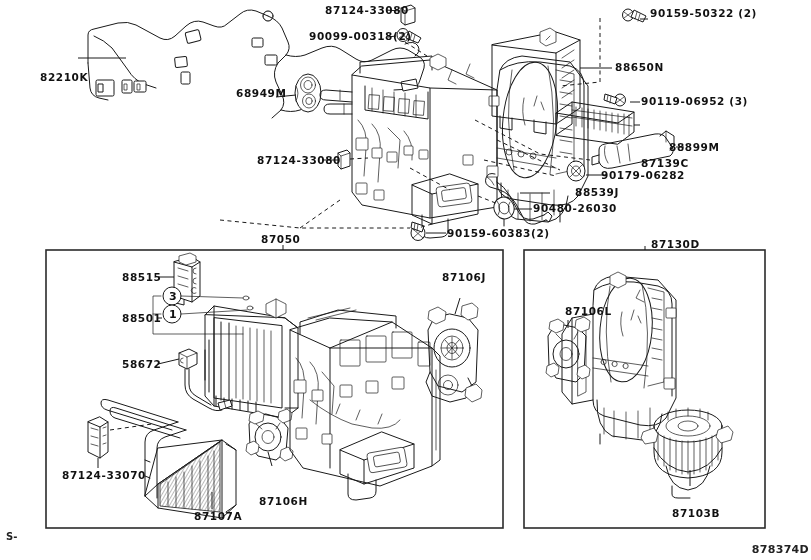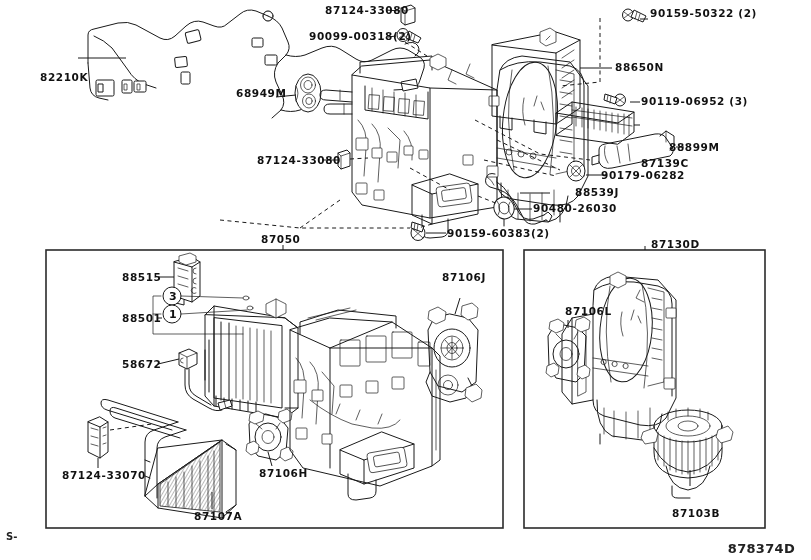--- a/index.html
+++ b/index.html
@@ -29,24 +29,24 @@
     font-family: "DejaVu Sans", "Liberation Sans", sans-serif;
     font-size: 10.5px;
     font-weight: bold;
     letter-spacing: 0.6px;
     color: #111111;
     white-space: nowrap;
     line-height: 11px;
   }
   .footer-code {
     position: absolute;
-    right: 16px;
+    right: 2px;
     bottom: 4px;
     font-family: "DejaVu Sans", "Liberation Sans", sans-serif;
-    font-size: 13px;
+    font-size: 11px;
     font-weight: bold;
     letter-spacing: 0.3px;
     color: #222;
   }
   .corner-mark {
     position: absolute;
     left: 6px;
     bottom: 18px;
     font-family: "DejaVu Sans", "Liberation Sans", sans-serif;
     font-size: 10px;
@@ -530,21 +530,21 @@
   <div class="lbl" style="left:551px; top:187px;margin-left:24px;">88539J</div>
   <div class="lbl" style="left:533px; top:203px;">90480-26030</div>
   <div class="lbl" style="left:447px; top:228px;">90159-60383(2)</div>
   <div class="lbl" style="left:261px; top:234px;">87050</div>
   <div class="lbl" style="left:624px; top:239px;margin-left:27px;">87130D</div>
   <div class="lbl" style="left:122px; top:272px;">88515</div>
   <div class="lbl" style="left:122px; top:313px;">88501</div>
   <div class="lbl" style="left:122px; top:359px;">58672</div>
   <div class="lbl" style="left:62px; top:470px;">87124-33070</div>
   <div class="lbl" style="left:194px; top:511px;">87107A</div>
-  <div class="lbl" style="left:259px; top:468px;">87106H</div>
+  <div class="lbl" style="left:259px; top:496px;">87106H</div>
   <div class="lbl" style="left:442px; top:272px;text-align:right;">87106J</div>
   <div class="lbl" style="left:553px; top:306px;margin-left:12px;">87106L</div>
   <div class="lbl" style="left:672px; top:508px;">87103B</div>
 
   <div class="lbl" style="left:169px; top:291px; font-size:11px;">3</div>
   <div class="lbl" style="left:169px; top:309px; font-size:11px;">1</div>
 
   <div class="corner-mark">S-</div>
   <div class="footer-code">878374D</div>
 

